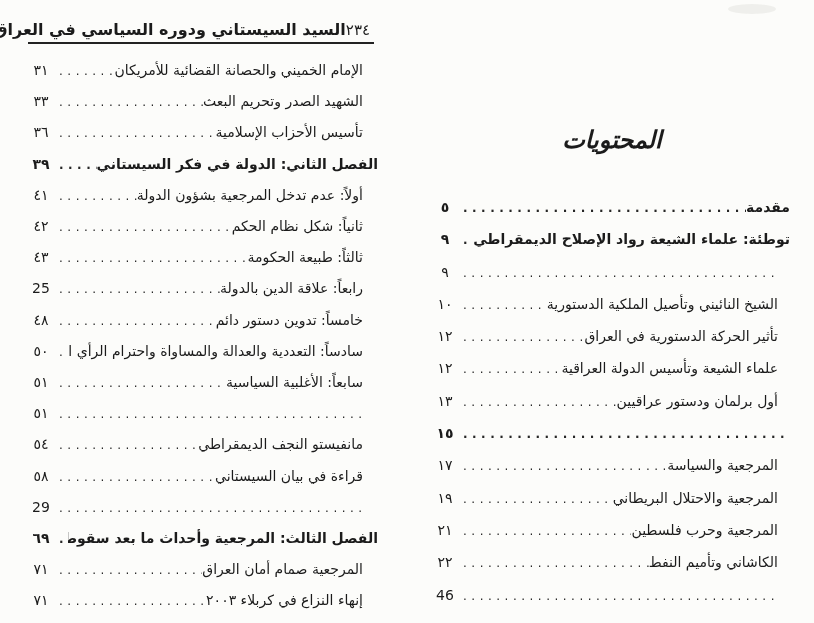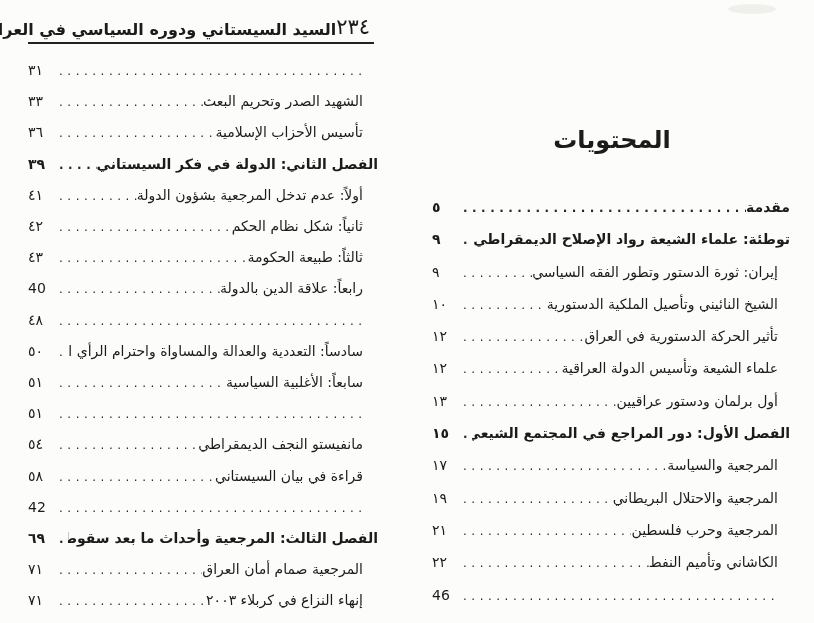--- a/index.html
+++ b/index.html
@@ -11,26 +11,26 @@
   .smudge {
     position:absolute; left:728px; top:4px; width:48px; height:10px;
     background:#e9e9e6; border-radius:50%; opacity:.7;
   }
   
   .lp-header {
     position:absolute; left:28px; top:15px; width:346px; height:29px;
     display:flex; direction:rtl; align-items:flex-end;
     border-bottom:2px solid #222; padding-bottom:3px; box-sizing:border-box;
   }
-  .lp-header .num { font-size:21px; letter-spacing:1px; padding-right:4px; }
+  .lp-header .num { font-size:15px; letter-spacing:1px; padding-right:4px; }
   .lp-header .ttl { flex:1; text-align:right; font-size:16px; font-weight:700; white-space:nowrap; }
   
   .contents-title {
     position:absolute; left:434px; top:126px; width:356px; margin:0;
-    text-align:center; font-size:24px; font-weight:700;
+    text-align:center; font-size:24px; font-weight:700;font-style:italic;
   }
   
   .toc { position:absolute; }
   .toc-left  { left:28px;  top:55px;  width:350px; }
   .toc-right { left:432px; top:192px; width:358px; }
   .toc-row {
     display:flex; direction:rtl; align-items:baseline;
     font-size:14px; box-sizing:border-box;
   }
   .toc-left  .toc-row { line-height:30.2px; }
@@ -40,35 +40,36 @@
   .toc-right .toc-row.indent { padding-right:12px; }
   .toc-row .t { white-space:nowrap; flex-shrink:1; min-width:0; overflow:hidden; }
   .toc-row .dots {
     flex:1 1 0; min-width:4px; overflow:hidden; white-space:nowrap;
     direction:ltr; text-align:left;
     font-size:12px; letter-spacing:4.5px; color:#262626; padding:0 5px;
   }
   .toc-row .dots::after {
     content:"...................................................................................";
   }
-  .toc-row .n { min-width:26px; text-align:left; white-space:nowrap; }
+  .toc-row .n { min-width:26px; text-align:center; white-space:nowrap; }
 </style>
 </head>
 <body>
 
 <div class="canvas">
   <div class="smudge"></div>
 
   <div class="lp-header">
     <span class="num">٢٣٤</span>
     <span class="ttl">السيد السيستاني ودوره السياسي في العراق</span>
   </div>
 
   <div class="toc toc-left" id="toc-left">
       <div class="toc-row indent">
+        <span class="t">الإمام الخميني والحصانة القضائية للأمريكان</span>
         <span class="dots"></span>
         <span class="n">٣١</span>
       </div>
       <div class="toc-row indent">
         <span class="t">الشهيد الصدر وتحريم البعث</span>
         <span class="dots"></span>
         <span class="n">٣٣</span>
       </div>
       <div class="toc-row indent">
         <span class="t">تأسيس الأحزاب الإسلامية</span>
@@ -91,23 +92,24 @@
         <span class="n">٤٢</span>
       </div>
       <div class="toc-row indent">
         <span class="t">ثالثاً: طبيعة الحكومة</span>
         <span class="dots"></span>
         <span class="n">٤٣</span>
       </div>
       <div class="toc-row indent">
         <span class="t">رابعاً: علاقة الدين بالدولة</span>
         <span class="dots"></span>
-        <span class="n">40</span>
-      </div>
-      <div class="toc-row indent">
+        <span class="n">25</span>
+      </div>
+      <div class="toc-row indent">
+        <span class="t">خامساً: تدوين دستور دائم</span>
         <span class="dots"></span>
         <span class="n">٤٨</span>
       </div>
       <div class="toc-row indent">
         <span class="t">سادساً: التعددية والعدالة والمساواة واحترام الرأي الآخر</span>
         <span class="dots"></span>
         <span class="n">٥٠</span>
       </div>
       <div class="toc-row indent">
         <span class="t">سابعاً: الأغلبية السياسية</span>
@@ -123,21 +125,21 @@
         <span class="dots"></span>
         <span class="n">٥٤</span>
       </div>
       <div class="toc-row indent">
         <span class="t">قراءة في بيان السيستاني</span>
         <span class="dots"></span>
         <span class="n">٥٨</span>
       </div>
       <div class="toc-row indent">
         <span class="dots"></span>
-        <span class="n">42</span>
+        <span class="n">29</span>
       </div>
       <div class="toc-row bold">
         <span class="t">الفصل الثالث: المرجعية وأحداث ما بعد سقوط النظام</span>
         <span class="dots"></span>
         <span class="n">٦٩</span>
       </div>
       <div class="toc-row indent">
         <span class="t">المرجعية صمام أمان العراق</span>
         <span class="dots"></span>
         <span class="n">٧١</span>
@@ -156,21 +158,20 @@
         <span class="t">مقدمة</span>
         <span class="dots"></span>
         <span class="n">٥</span>
       </div>
       <div class="toc-row bold">
         <span class="t">توطئة: علماء الشيعة رواد الإصلاح الديمقراطي</span>
         <span class="dots"></span>
         <span class="n">٩</span>
       </div>
       <div class="toc-row indent">
-        <span class="t">إيران: ثورة الدستور وتطور الفقه السياسي</span>
         <span class="dots"></span>
         <span class="n">٩</span>
       </div>
       <div class="toc-row indent">
         <span class="t">الشيخ النائيني وتأصيل الملكية الدستورية</span>
         <span class="dots"></span>
         <span class="n">١٠</span>
       </div>
       <div class="toc-row indent">
         <span class="t">تأثير الحركة الدستورية في العراق</span>
@@ -181,21 +182,20 @@
         <span class="t">علماء الشيعة وتأسيس الدولة العراقية</span>
         <span class="dots"></span>
         <span class="n">١٢</span>
       </div>
       <div class="toc-row indent">
         <span class="t">أول برلمان ودستور عراقيين</span>
         <span class="dots"></span>
         <span class="n">١٣</span>
       </div>
       <div class="toc-row bold">
-        <span class="t">الفصل الأول: دور المراجع في المجتمع الشيعي</span>
         <span class="dots"></span>
         <span class="n">١٥</span>
       </div>
       <div class="toc-row indent">
         <span class="t">المرجعية والسياسة</span>
         <span class="dots"></span>
         <span class="n">١٧</span>
       </div>
       <div class="toc-row indent">
         <span class="t">المرجعية والاحتلال البريطاني</span>

